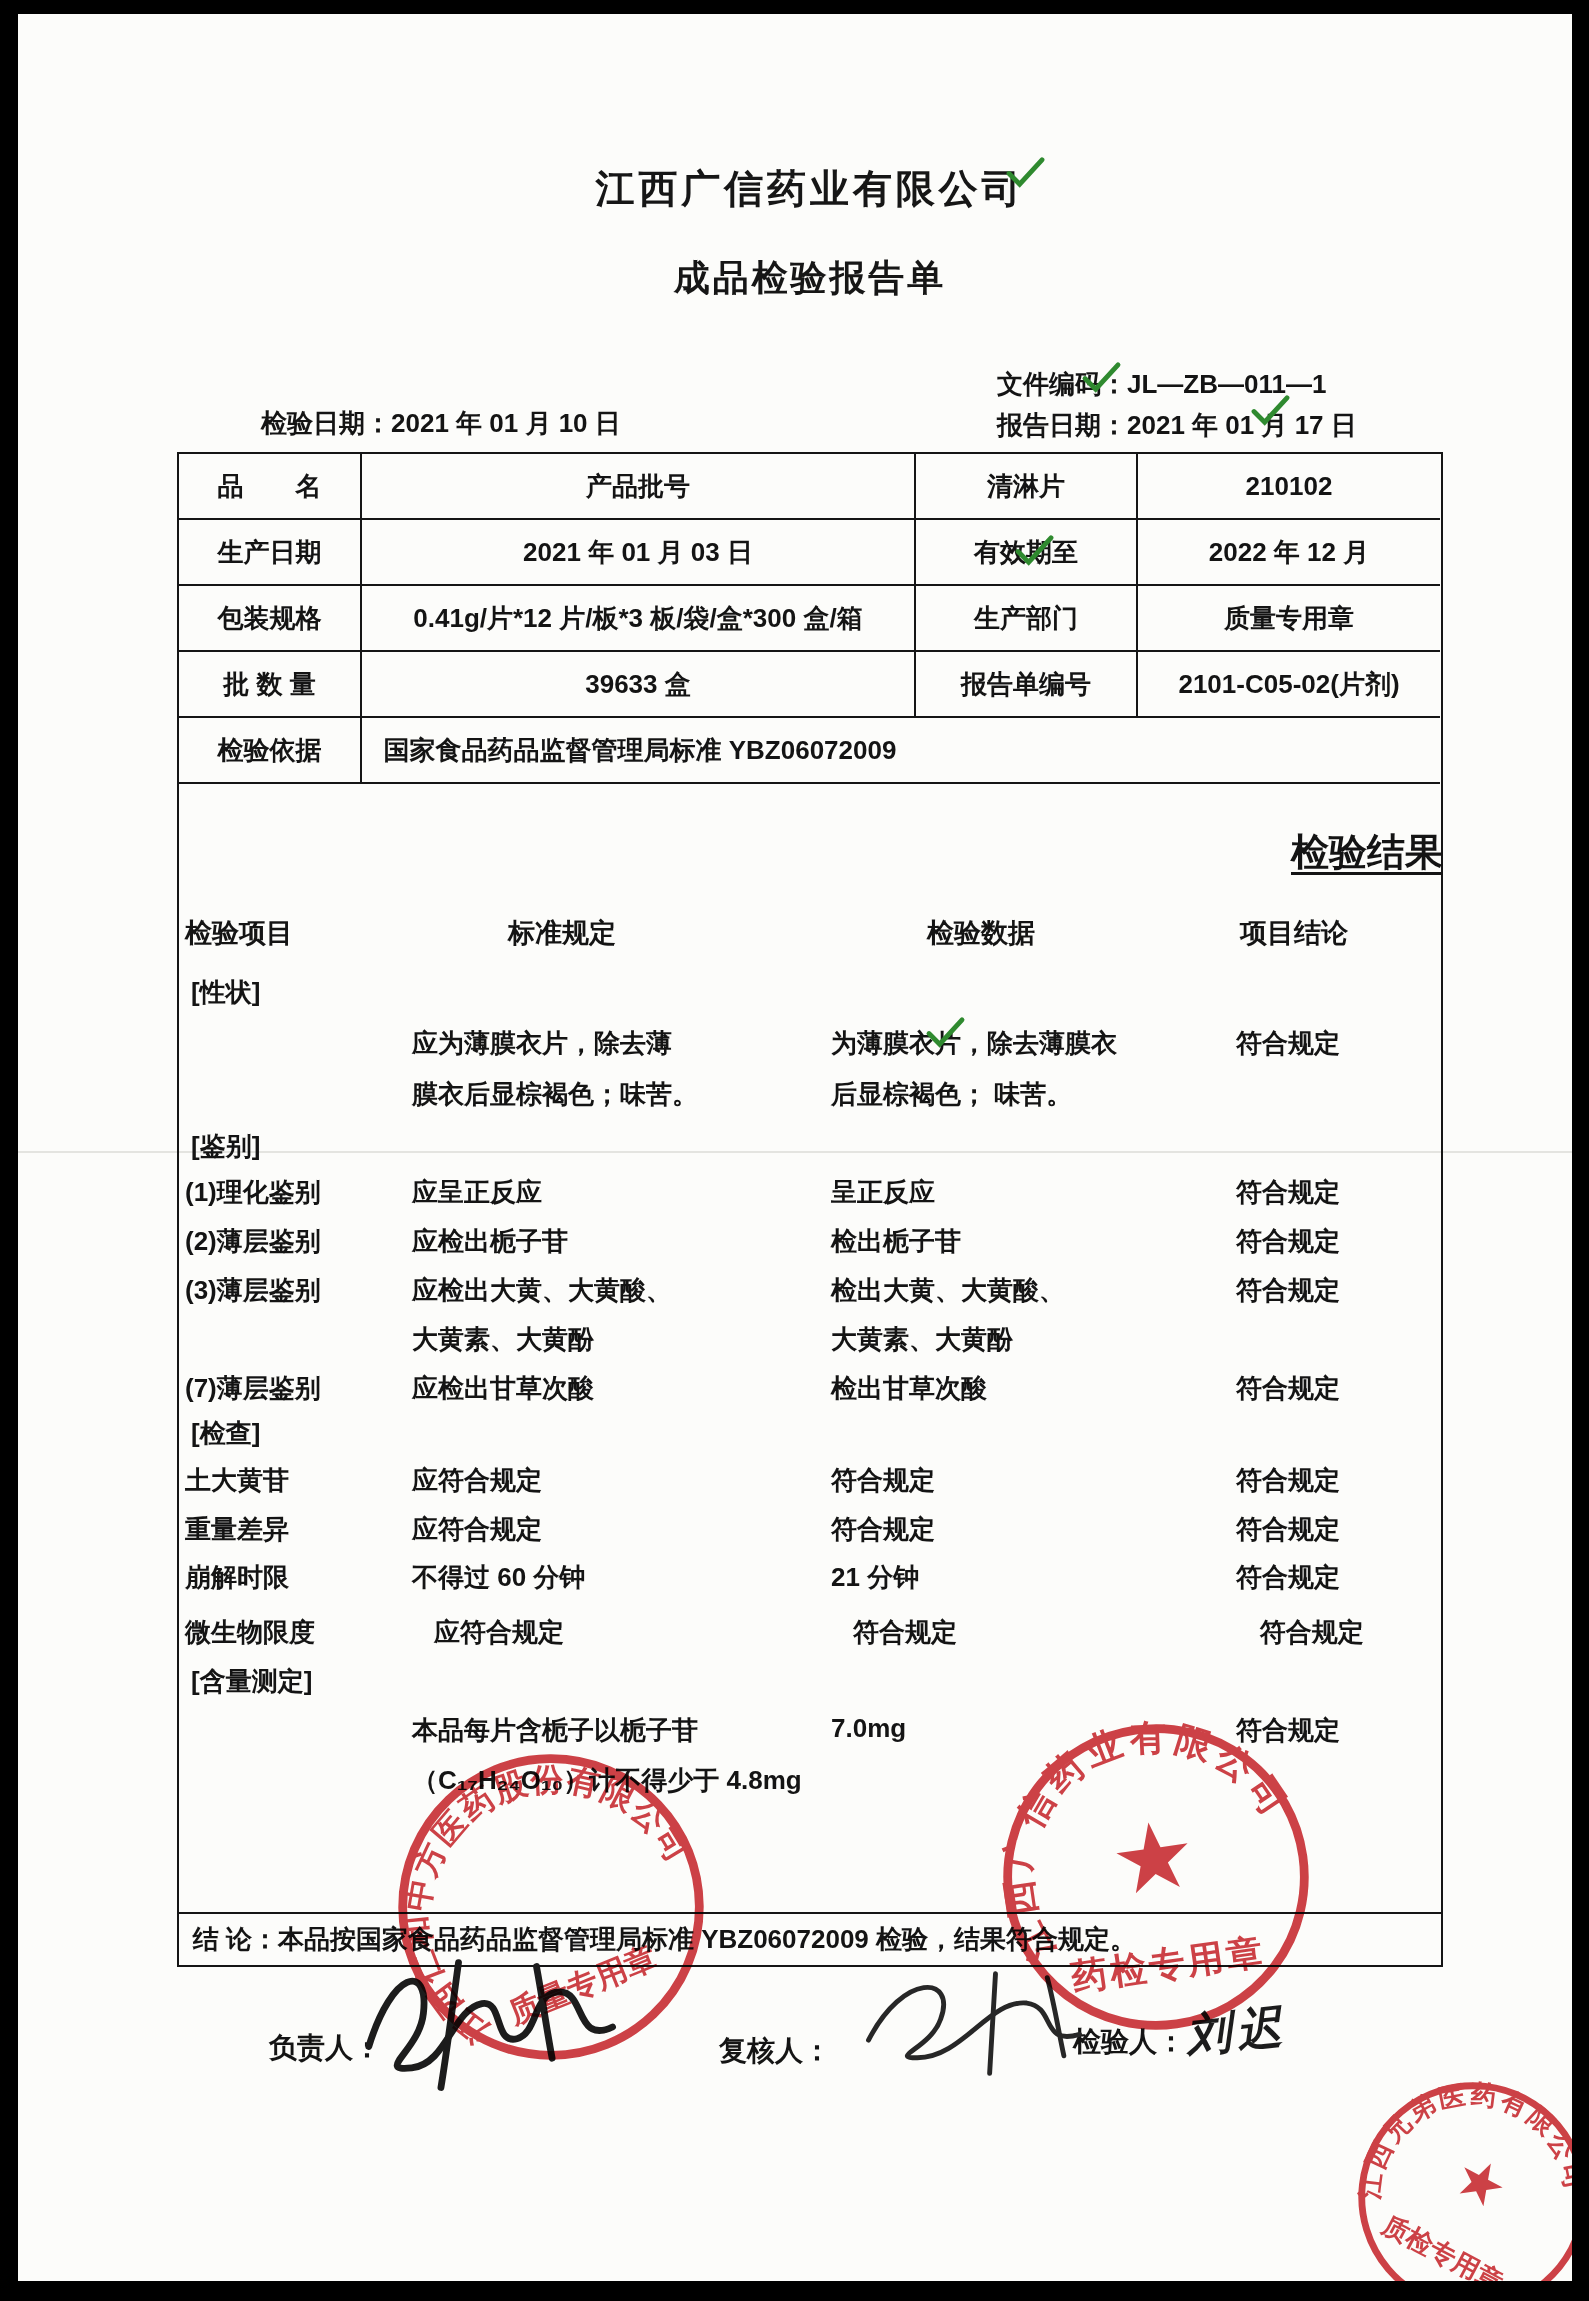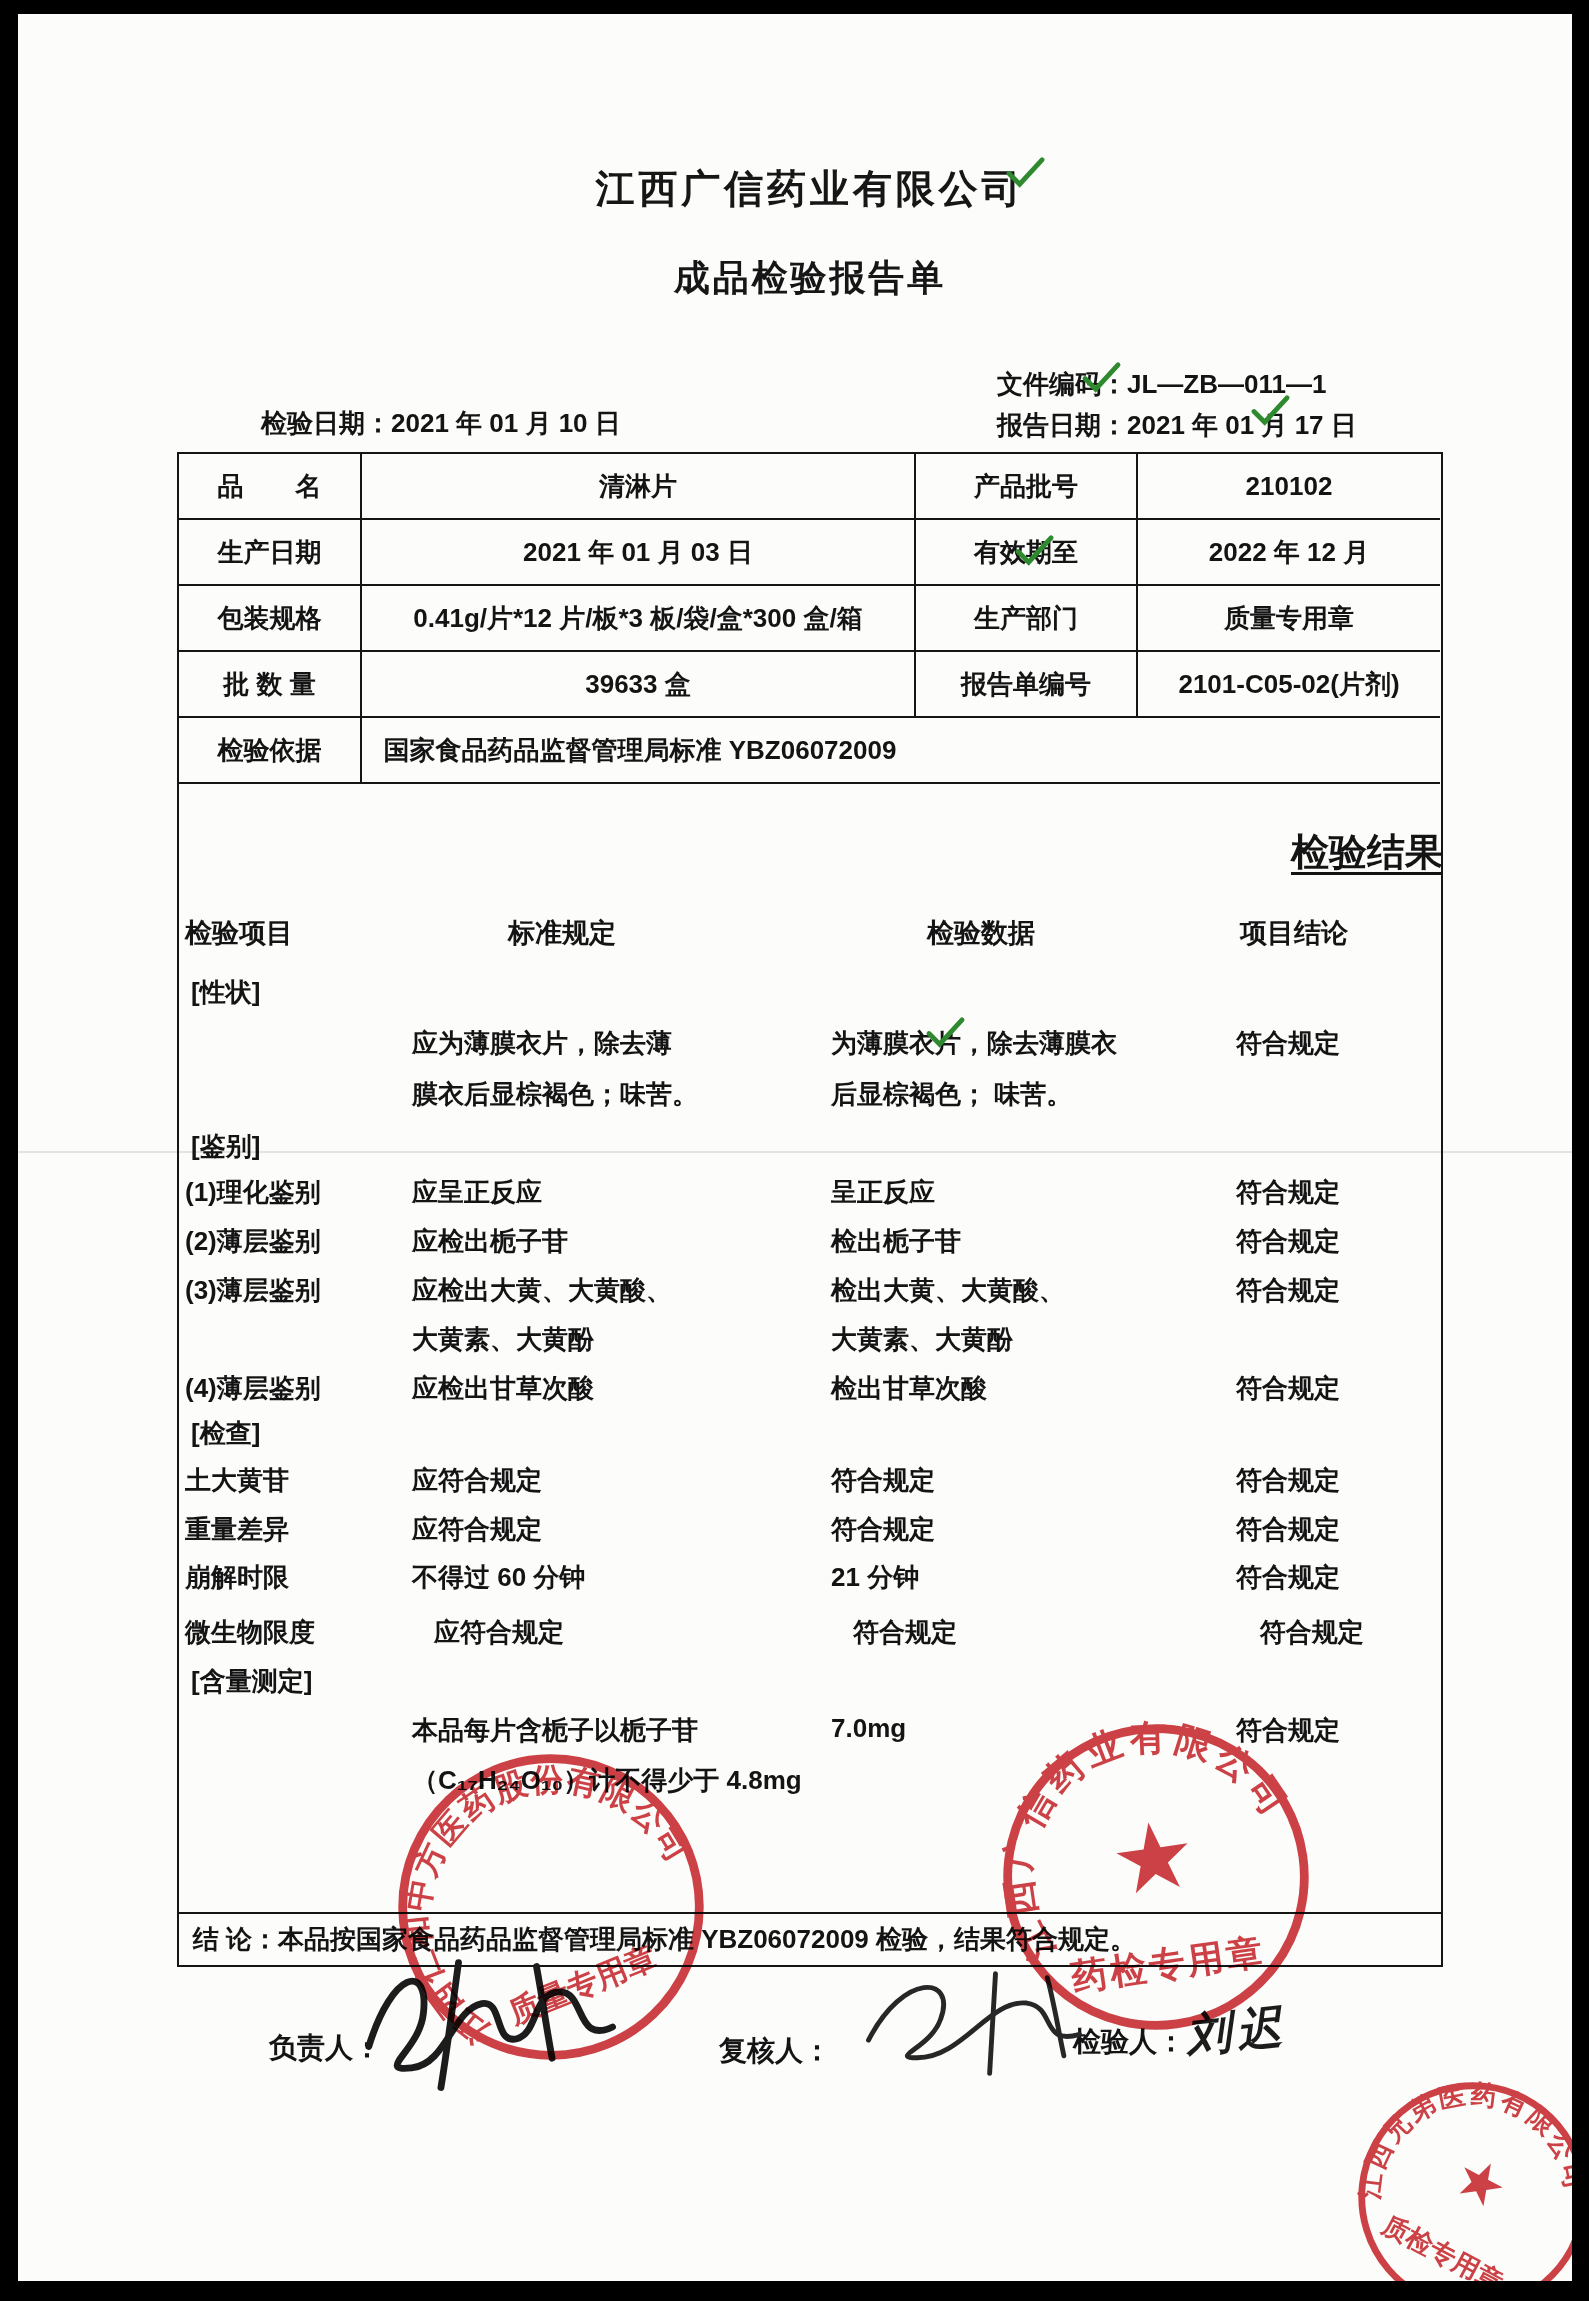--- a/index.html
+++ b/index.html
@@ -92,22 +92,22 @@
   <div class="meta" style="top:406px; left:261px;">
     <span>检验日期：</span><span>2021 年 01 月 10 日</span>
   </div>
   <div class="meta" style="top:408px; left:997px;">
     <span>报告日期：</span><span>2021 年 01 月 17 日</span>
   </div>
 
   <div class="frame">
     <div class="info-table">
       <div class="cell br">品　　名</div>
+      <div class="cell br">产品批号</div>
       <div class="cell br">清淋片</div>
-      <div class="cell br">产品批号</div>
       <div class="cell">210102</div>
 
       <div class="cell br">生产日期</div>
       <div class="cell br">2021 年 01 月 03 日</div>
       <div class="cell br">有效期至</div>
       <div class="cell">2022 年 12 月</div>
 
       <div class="cell br">包装规格</div>
       <div class="cell br">0.41g/片*12 片/板*3 板/袋/盒*300 盒/箱</div>
       <div class="cell br">生产部门</div>
@@ -169,21 +169,21 @@
     <span class="c-data">检出大黄、大黄酸、</span>
     <span class="c-res">符合规定</span>
   </div>
   <div class="rrow" style="top:1322px;">
     <span class="c-item"></span>
     <span class="c-std">大黄素、大黄酚</span>
     <span class="c-data">大黄素、大黄酚</span>
     <span class="c-res"></span>
   </div>
   <div class="rrow" style="top:1371px;">
-    <span class="c-item">(4)薄层鉴别</span>
+    <span class="c-item">(7)薄层鉴别</span>
     <span class="c-std">应检出甘草次酸</span>
     <span class="c-data">检出甘草次酸</span>
     <span class="c-res">符合规定</span>
   </div>
 
   <div class="group-label" style="top:1416px;">[检查]</div>
   <div class="rrow" style="top:1463px;">
     <span class="c-item">土大黄苷</span>
     <span class="c-std">应符合规定</span>
     <span class="c-data">符合规定</span>

